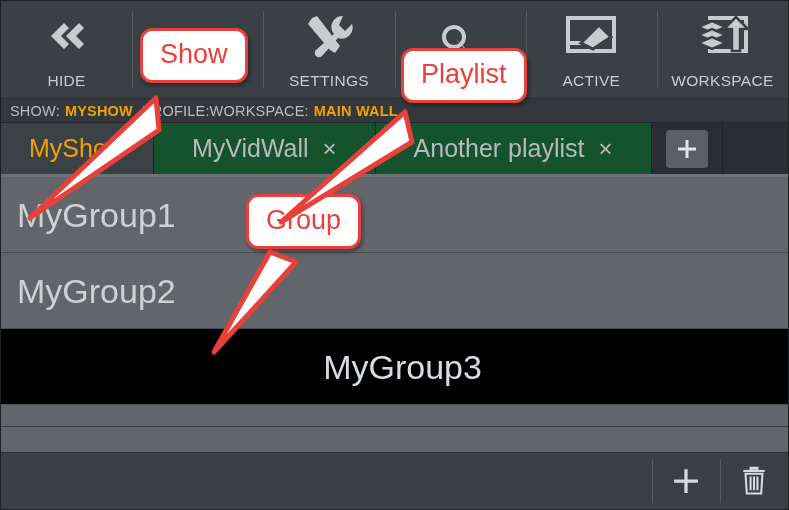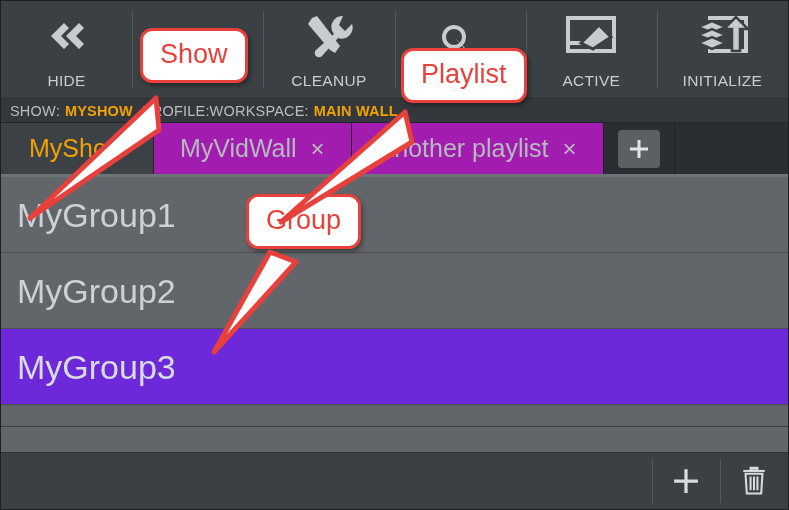--- a/index.html
+++ b/index.html
@@ -94,24 +94,24 @@
     background: #2a2e32;
     display: flex;
     align-items: stretch;
     border-bottom: 3px solid #6e7377;
     flex: 0 0 auto;
   }
   .tab {
     display: flex;
     align-items: center;
     justify-content: center;
-    padding: 0 26px;
-    cursor: pointer;
-    position: relative;
-    background: #a21caf;
+    padding: 0 38px;
+    cursor: pointer;
+    position: relative;
+    background: #14532d;
     border-right: 1px solid #1f2326;
   }
   .tab.active {
     background: #3c4146;
   }
   .tab-label {
     font-size: 25px;
     color: #b6babd;
     line-height: 1;
     white-space: nowrap;
@@ -151,21 +151,21 @@
   }
   .group-row {
     height: 76px;
     background: #62666a;
     border-bottom: 1px solid #4a4e52;
     display: flex;
     align-items: center;
     padding-left: 16px;
     cursor: pointer;
   }
-  .group-row.selected { background: #6d28d9; }
+  .group-row.selected { background: #000000; justify-content: center; }
   .group-name {
     font-size: 34px;
     color: #cdd1d4;
     line-height: 1;
   }
   .group-row.selected .group-name { color: #d7dce1; }
   .group-filler {
     height: 22px;
     background: #62666a;
     border-bottom: 1px solid #3a3e42;
@@ -244,21 +244,21 @@
 
     <div class="tool-btn">
       <span class="tool-icon">
         <svg width="50" height="46" viewBox="0 0 50 46">
           <g fill="#c9ccce">
             <path d="M8 5 L13 3 L36 33 L31 40 L26 37 L4 11 Z" transform="rotate(0)"></path>
             <path d="M39 3 a11 11 0 0 0 -9 18 L12 37 a4 4 0 0 0 6 6 L34 25 a11 11 0 0 0 14 -14 l-7 7 l-6 -6 Z"></path>
           </g>
         </svg>
       </span>
-      <span class="tool-label">CLEANUP</span>
+      <span class="tool-label">SETTINGS</span>
     </div>
 
     <div class="tool-btn">
       <span class="tool-icon">
         <svg width="50" height="44" viewBox="0 0 50 44">
           <g fill="none" stroke="#c9ccce" stroke-width="4">
             <circle cx="19" cy="15" r="10"></circle>
           </g>
           <path d="M20 16 L36 32 L40 26 L42 38 L30 36 L34 32 Z" fill="#c9ccce"></path>
         </svg>
@@ -282,21 +282,21 @@
         <svg width="56" height="46" viewBox="0 0 56 46">
           <path d="M14 5 h38 v33 h-38" fill="none" stroke="#c9ccce" stroke-width="4"></path>
           <g fill="#c9ccce" stroke="#3b4045" stroke-width="2.5">
             <path d="M4 14 L18 8 L32 14 L18 20 Z"></path>
             <path d="M4 22 L18 16 L32 22 L18 28 Z"></path>
             <path d="M4 30 L18 24 L32 30 L18 36 Z"></path>
           </g>
           <path d="M38 38 V16 h-8 L42 4 L54 16 h-8 v22 Z" fill="#c9ccce" stroke="#3b4045" stroke-width="2.5"></path>
         </svg>
       </span>
-      <span class="tool-label">INITIALIZE</span>
+      <span class="tool-label">WORKSPACE</span>
     </div>
 
   </div>
 
   <div class="statusbar">
     <span class="st-key">SHOW:</span>
     <span class="st-val">MYSHOW</span>
     <span class="st-key">PROFILE:</span>
     <span class="st-key">WORKSPACE:</span>
     <span class="st-val">MAIN WALL</span>

